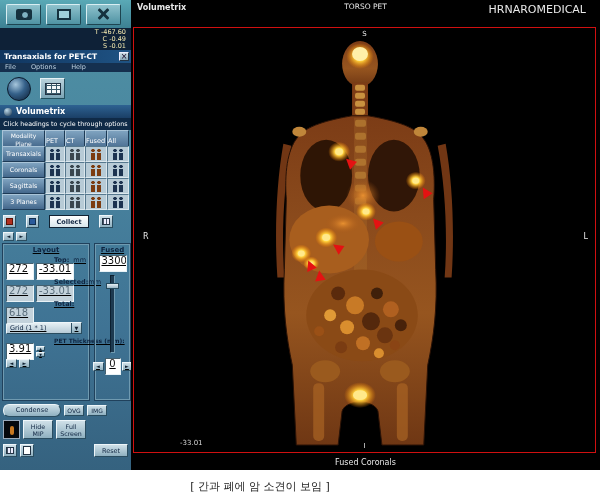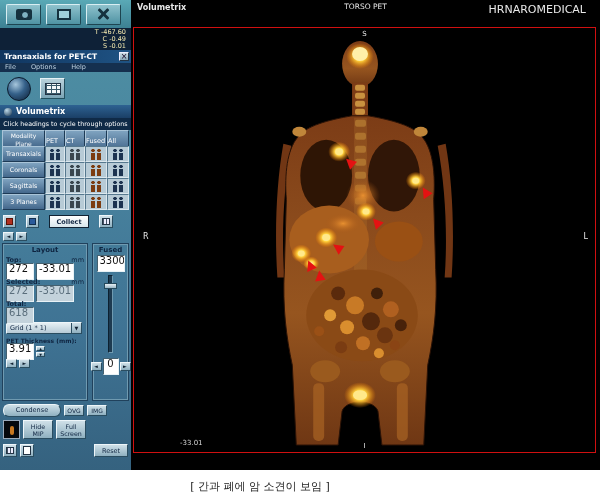--- a/index.html
+++ b/index.html
@@ -88,27 +88,27 @@
   .glyph-blue { width:7px; height:7px; background:#2a5a9a; border:1px solid #12304f; }
   .glyph-grid { width:8px; height:7px; border:1px solid #234;
           background:repeating-linear-gradient(90deg,#456 0 1px,transparent 1px 3px),#eef; }
   .collect { width:40px; background:linear-gradient(#ffffff,#d8e6ec); border:1px solid #123; font-weight:bold; }
   .scrollstrip { position:absolute; top:231px; left:0; width:131px; height:10px; display:flex; gap:2px;
                  padding:0 3px; align-items:center; }
   .arrbtn { width:11px; height:9px; font-size:5px; line-height:7px; text-align:center;
             background:linear-gradient(#cfe0e8,#8fb0c0); border:1px solid; color:#123;
             border-color:#eef6fa #2a4d60 #2a4d60 #eef6fa; cursor:pointer; padding:0; }
 
-  .panels { position:absolute; top:243px; left:2px; width:127px; height:158px; display:flex; gap:4px; }
+  .panels { position:absolute; top:243px; left:2px; width:127px; height:158px; display:flex; gap:4px;text-decoration:underline; }
   .panel { border:1px solid #20415c; box-shadow:inset 0 0 0 1px #6f9ab0; padding:2px 3px; }
   .p-layout { width:88px; }
   .p-fused { width:37px; display:flex; flex-direction:column; align-items:center; }
   .ptitle { text-align:center; font-size:7px; font-weight:bold; color:#0e2440; margin-bottom:1px; }
   .lrow { display:flex; justify-content:space-between; align-items:center; font-size:6.5px; color:#0e2440;
-          height:10px; }
+          height:10px;margin-left:48px; }
   .lrow b { font-size:6.5px; }
   .frow { display:flex; gap:2px; height:12px; align-items:center; }
   .field { background:#fff; border:1px solid; border-color:#44606f #e8f2f6 #e8f2f6 #44606f; font-size:10px;
            color:#111; height:17px; line-height:9px; padding:0 2px; overflow:hidden; }
   .field.gray { background:#c3d2db; color:#5a6e7c; }
   .w26 { width:28px; } .w34 { width:38px; } .w28 { width:28px; text-align:center; } .w18 { width:16px; text-align:center; }
   .dropdown { display:flex; width:76px; height:12px; margin:1px 0; background:linear-gradient(#e6eff4,#b6cad6);
               border:1px solid; border-color:#eef6fa #2a4d60 #2a4d60 #eef6fa; font-size:6.5px; color:#0e2440;
               align-items:center; padding-left:3px; cursor:pointer; }
   .dropdown .dd-arrow { margin-left:auto; width:10px; height:100%; background:linear-gradient(#cfe0e8,#8fb0c0);
@@ -512,18 +512,19 @@
           </g>
         </svg>
 
         <span class="mk mk-s">S</span>
         <span class="mk mk-r">R</span>
         <span class="mk mk-l">L</span>
         <span class="mk mk-i">I</span>
         <span class="slicepos">-33.01</span>
       </div>
 
+      <div class="series">Fused Coronals</div>
     </div>
 
   </div>
 
   <div class="caption">[ 간과 폐에 암 소견이 보임 ]</div>
 </div>
 
 </body></html>

